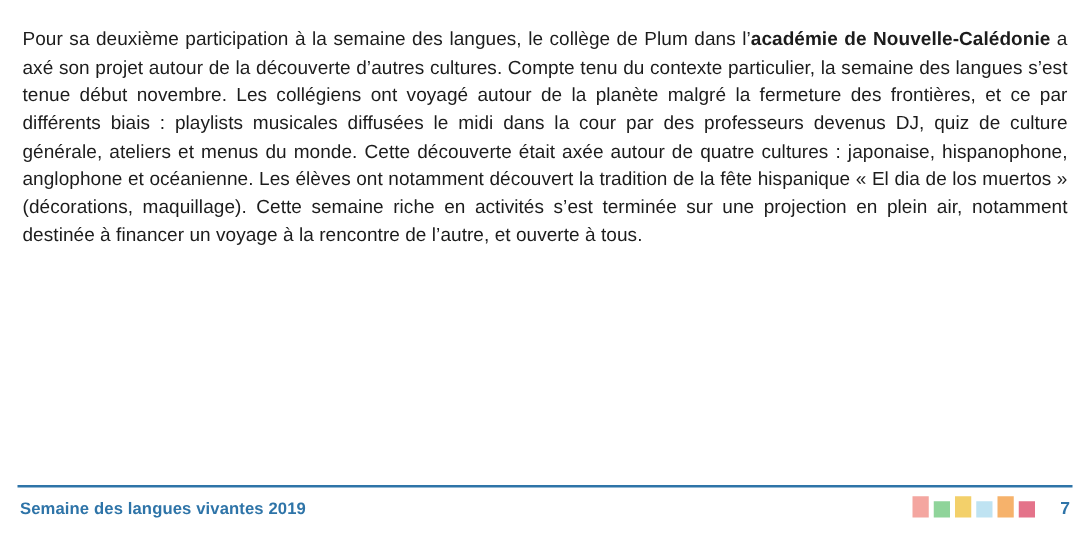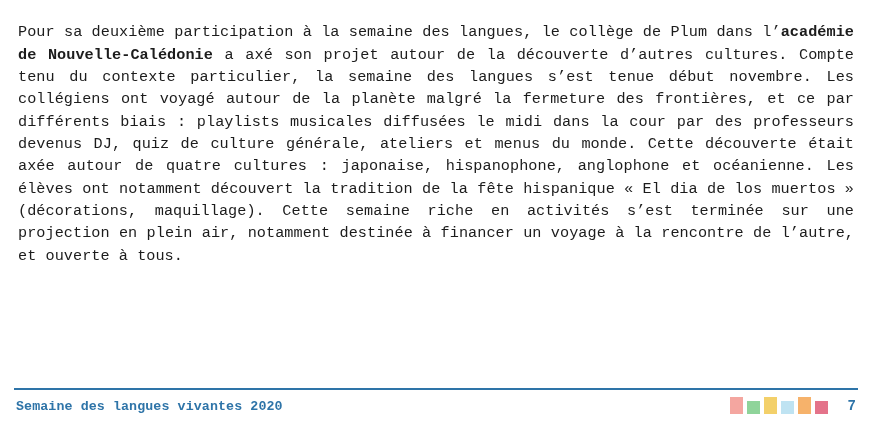--- a/index.html
+++ b/index.html
@@ -13,21 +13,20 @@
     font-family: "Liberation Sans", sans-serif;
     color: #1a1a1a;
     position: relative;
     overflow: hidden;
   }
   .page {
     position: absolute;
     left: 0; top: 0;
     width: 872px;
     height: 444px;
-    font-family: Liberation Mono, monospace;
   }
   .body-text {
     position: absolute;
     left: 18px;
     top: 6px;
     width: 836px;
     font-size: 15.2px;
     line-height: 1.47;
     text-align: justify;
     text-justify: inter-word;
@@ -93,21 +92,21 @@
 </head>
 <body>
 
 <div class="page">
 
   <p class="body-text"><span>Pour sa deuxième participation à la semaine des langues, le collège de Plum dans l’</span><b>académie de Nouvelle-Calédonie</b><span> a axé son projet autour de la découverte d’autres cultures. Compte tenu du contexte particulier, la semaine des langues s’est tenue début novembre. Les collégiens ont voyagé autour de la planète malgré la fermeture des frontières, et ce par différents biais : playlists musicales diffusées le midi dans la cour par des professeurs devenus DJ, quiz de culture générale, ateliers et menus du monde. Cette découverte était axée autour de quatre cultures : japonaise, hispanophone, anglophone et océanienne. Les élèves ont notamment découvert la tradition de la fête hispanique « El dia de los muertos » (décorations, maquillage). Cette semaine riche en activités s’est terminée sur une projection en plein air, notamment destinée à financer un voyage à la rencontre de l’autre, et ouverte à tous.</span></p>
 
   <div class="footer">
     <div class="footer-rule"></div>
     <div class="footer-row">
-      <div class="footer-title">Semaine des langues vivantes 2020</div>
+      <div class="footer-title">Semaine des langues vivantes 2019</div>
       <div class="footer-deco">
         <span class="sq tall" style="background:#f4a6a0"></span>
         <span class="sq low" style="background:#8fd49a"></span>
         <span class="sq tall" style="background:#f3d06a"></span>
         <span class="sq low" style="background:#bfe3f2"></span>
         <span class="sq tall" style="background:#f6b26b"></span>
         <span class="sq low" style="background:#e4738a"></span>
       </div>
       <div class="page-number">7</div>
     </div>

